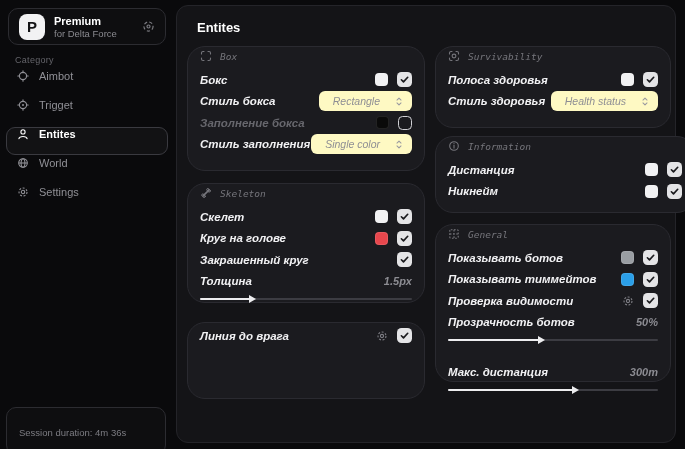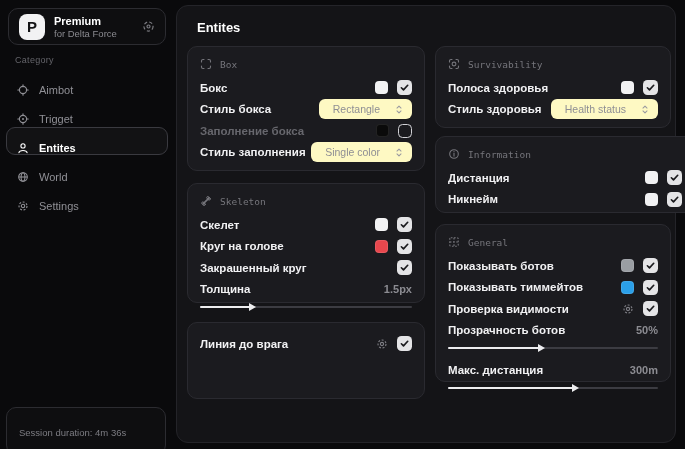--- a/index.html
+++ b/index.html
@@ -29,42 +29,43 @@
   .premium-titles { display:flex; flex-direction:column; gap:1px; }
   .premium-title { font-size:11px; font-weight:bold; color:#ffffff; }
   .premium-sub { font-size:9.5px; color:#8b8b91; }
   .sync { margin-left:auto; color:#7c7c82; }
 
   .category-label { position:absolute; left:15px; top:55px; font-size:9px; color:#64646a; letter-spacing:.3px; }
 
   .nav { position:absolute; left:6px; top:69px; width:162px; display:flex; flex-direction:column; gap:1px; }
   .nav-item {
     height:28px; border-radius:9px; border:1px solid transparent;
-    display:flex; align-items:flex-end; gap:10px; padding:0 10px;
+    display:flex; align-items:flex-start; gap:10px; padding:0 10px;
     color:#909096; font-size:11px; cursor:pointer;
   }
   .nav-item[data-active="true"] { border-color:#3a3a40; color:#ffffff; font-weight:bold; background:#121214; }
   .nav-icon { color:inherit; flex:none; }
 
   .session-box {
     position:absolute; left:6px; top:407px; width:160px; height:48px;
     border:1px solid #2c2c31; border-radius:10px; background:#0e0e10;
   }
   .session-text { position:absolute; left:12px; top:19px; font-size:9.5px; color:#7d7d83; }
 
   
   .main-panel {
     position:absolute; left:176px; top:5px; width:500px; height:438px;
     background:#141417; border:1px solid #242429; border-radius:12px;
   }
   .main-title { position:absolute; left:20px; top:14px; font-size:13px; font-weight:bold; color:#ffffff; }
 
   .card {
-    position:absolute; background:#1b1b1f; border:1px solid #2a2a30; border-radius:10px;
-    padding:10px 12px;
+    position:absolute; background:#1b1b1f; border:1px solid #2a2a30; border-radius:18px;
+    padding:2px 12px;
+    font-style:italic;
   }
   .card-box          { left:10px;  top:40px;  width:238px; height:125px; }
   .card-skeleton     { left:10px;  top:177px; width:238px; height:120px; }
   .card-lines        { left:10px;  top:316px; width:238px; height:77px; }
   .card-survivability{ left:258px; top:40px;  width:236px; height:82px; }
   .card-information  { left:258px; top:130px; width:260px; height:77px; }
   .card-general      { left:258px; top:218px; width:236px; height:158px; }
 
   .card-header {
     display:flex; align-items:center; gap:8px; height:14px; margin-bottom:6px;
@@ -94,21 +95,21 @@
   .value { font-size:11px; font-weight:bold; color:#8c8c92;text-align:center; }
 
   .slider { position:relative; height:10px; margin-top:2px; cursor:pointer; }
   .slider-track { position:absolute; left:0; right:0; top:4px; height:2px; background:#3c3c42; border-radius:1px; }
   .slider-fill  { position:absolute; left:0; top:4px; height:2px; background:#ededef; border-radius:1px; }
   .slider-thumb {
     position:absolute; top:1px; width:0; height:0; transform:translateX(-2px);
     border-left:7px solid #ededef; border-top:4px solid transparent; border-bottom:4px solid transparent;
   }
   .gear-mini { color:#808087; cursor:pointer; }
-  .mt6 { margin-top:6px; }
+  .mt6 { margin-top:16px; }
 </style>
 </head>
 <body>
 
 <div class="sidebar">
 
   <div class="premium-box">
     <div class="logo">P</div>
     <div class="premium-titles">
       <div class="premium-title">Premium</div>

